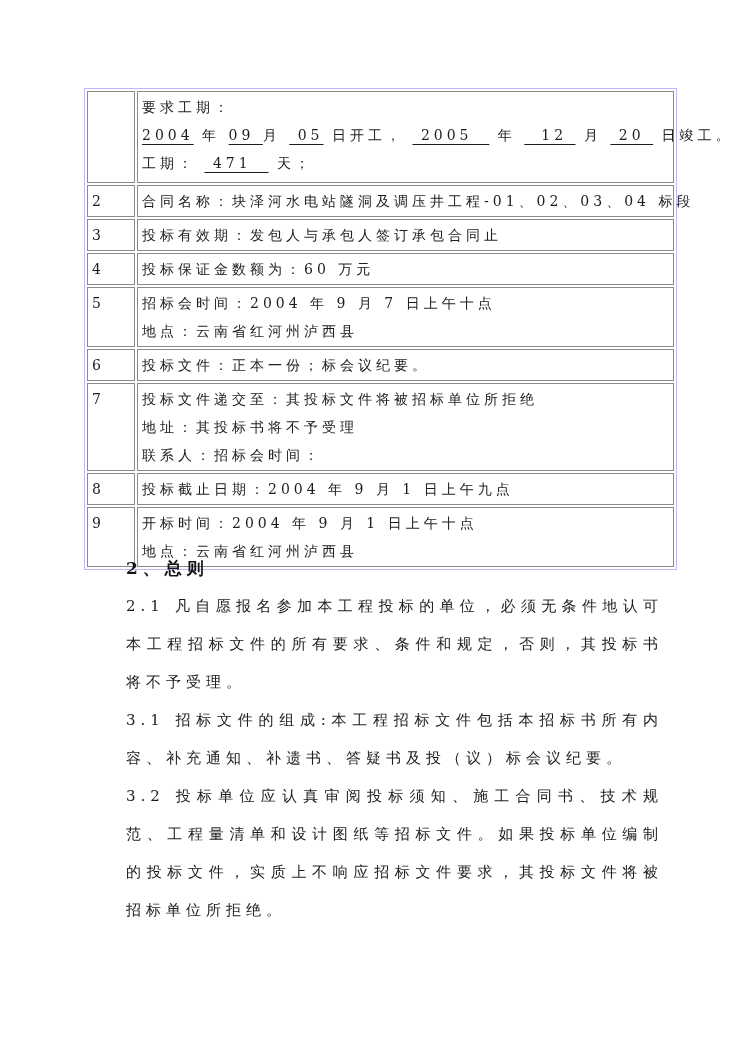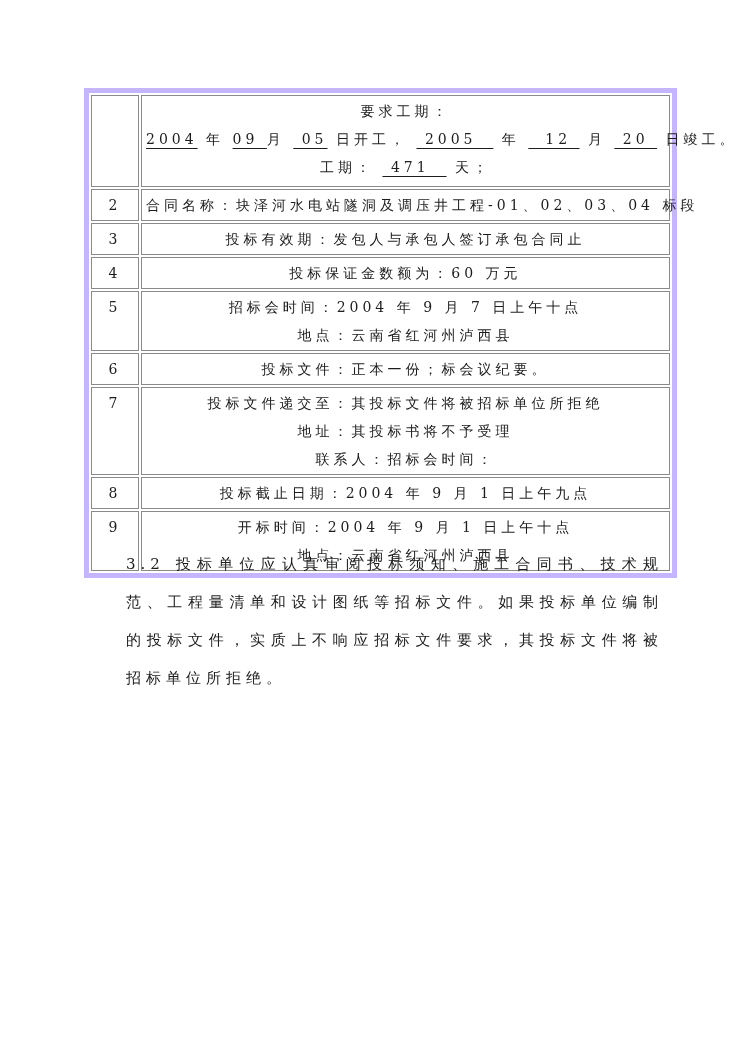--- a/index.html
+++ b/index.html
@@ -18,24 +18,23 @@
   }
 
   
   table.info-table {
     position:absolute;
     left:84px;
     top:88px;
     width:593px;
     border-collapse:separate;
     border-spacing:2px;
-    border:5px solid #c4b5fd;
+    border:1px solid #c4b5fd;
     background:#ffffff;
     table-layout:fixed;
-    text-align:center;
   }
   table.info-table td {
     border:1px solid #8a8a8a;
     vertical-align:top;
     padding:1px 4px;
     font-size:14px;
     letter-spacing:4px;
     line-height:28px;
     background:#ffffff;
   }
@@ -139,15 +138,18 @@
         <tr>
           <td class="num">9</td>
           <td class="content">
             <div class="cell-line"><span>开标时间：2004 年 9 月 1 日上午十点</span></div>
             <div class="cell-line"><span>地点：云南省红河州泸西县</span></div>
           </td>
         </tr>
       </tbody>
   </table>
   <div class="sections">
+      <h2 class="section-heading">2、总则</h2>
+      <p class="paragraph">2.1 凡自愿报名参加本工程投标的单位，必须无条件地认可本工程招标文件的所有要求、条件和规定，否则，其投标书将不予受理。</p>
+      <p class="paragraph">3.1 招标文件的组成:本工程招标文件包括本招标书所有内容、补充通知、补遗书、答疑书及投（议）标会议纪要。</p>
       <p class="paragraph">3.2 投标单位应认真审阅投标须知、施工合同书、技术规范、工程量清单和设计图纸等招标文件。如果投标单位编制的投标文件，实质上不响应招标文件要求，其投标文件将被招标单位所拒绝。</p>
     </div>
 </div>
 
 </body></html>

